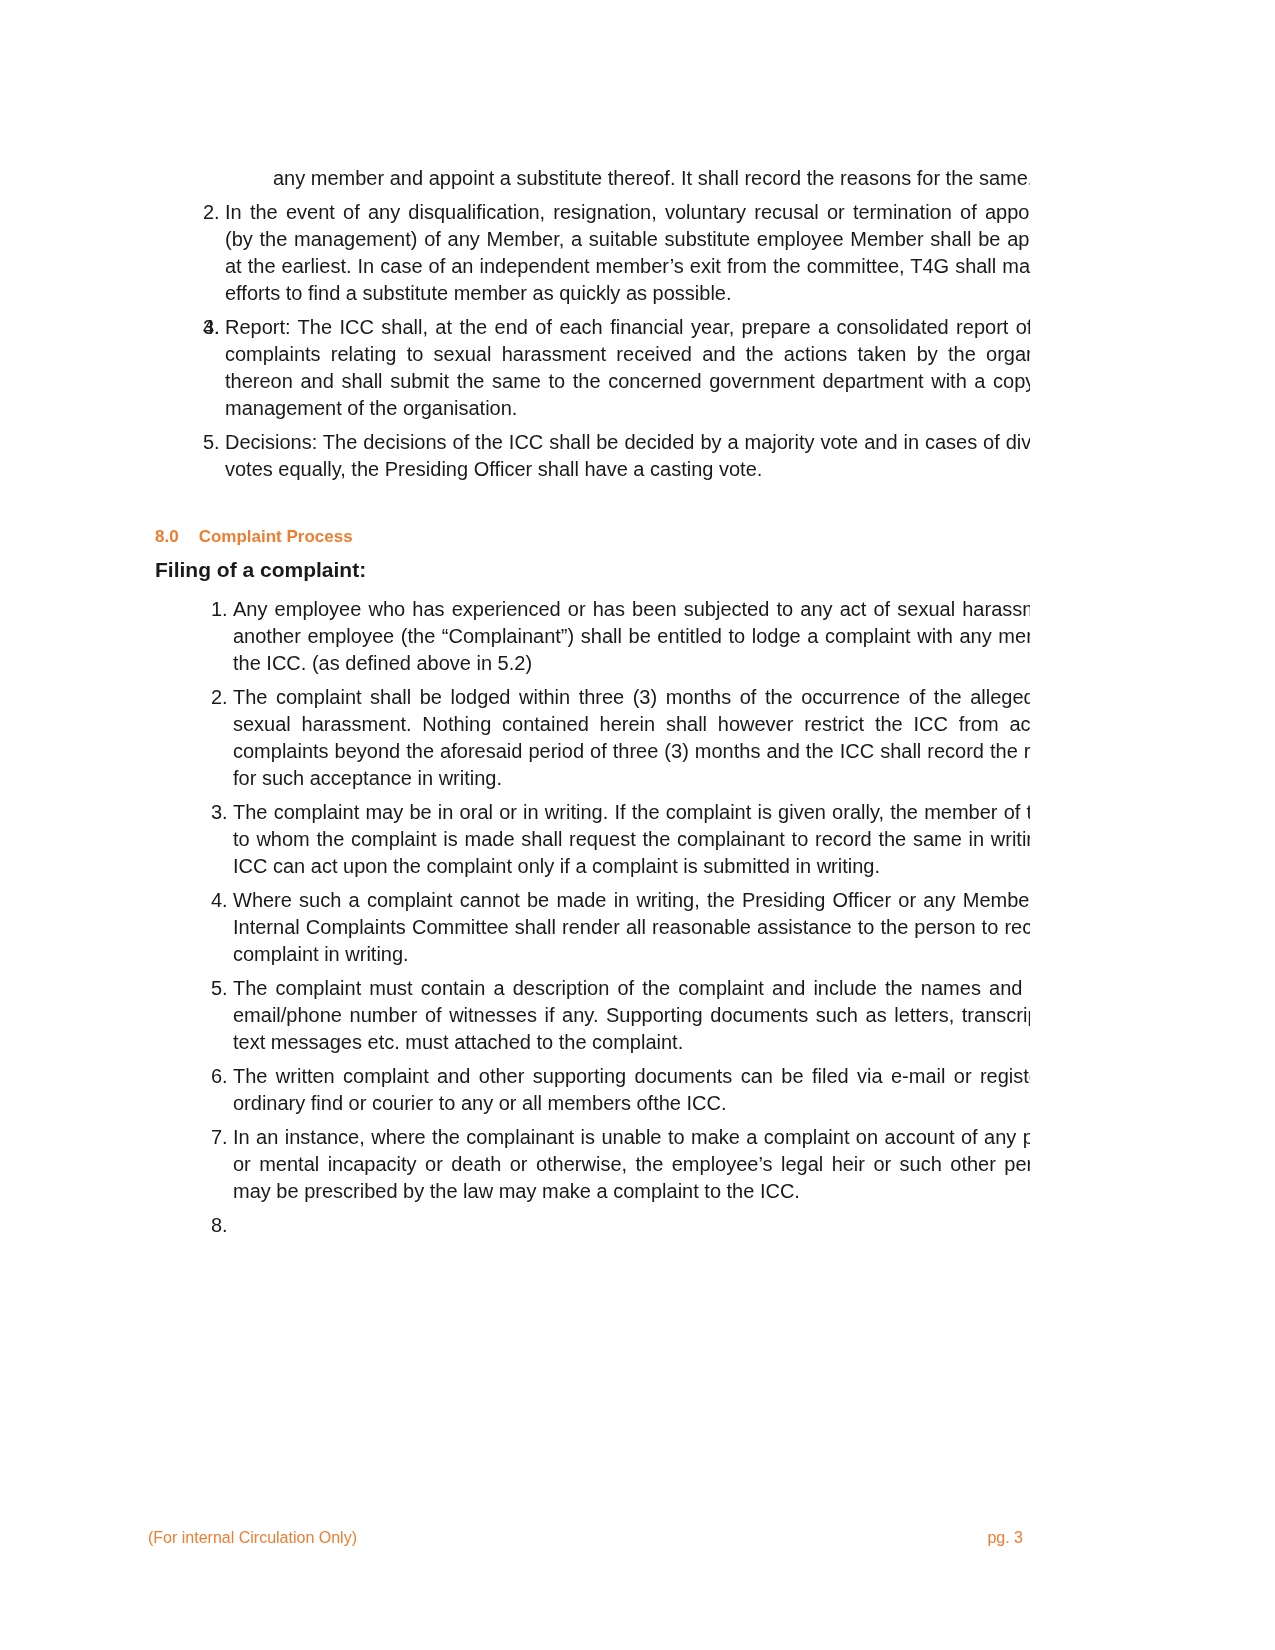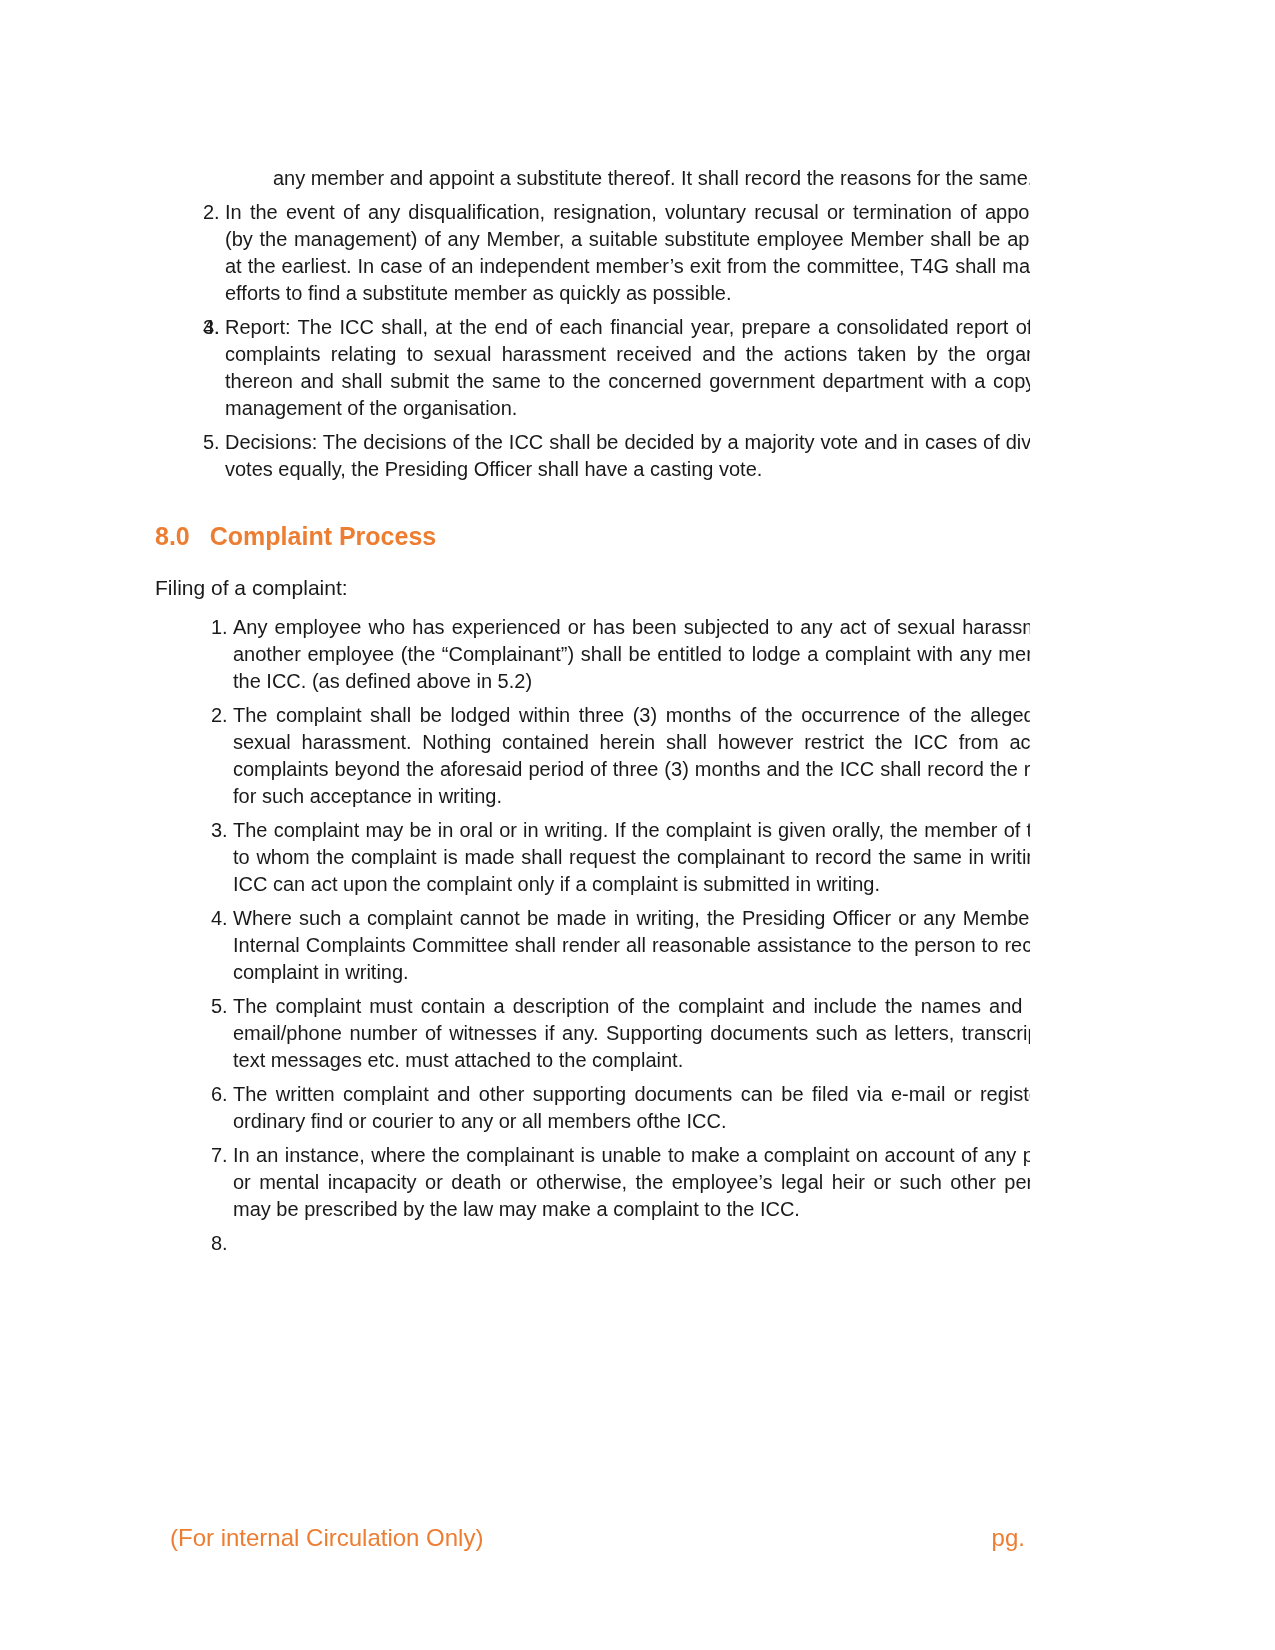--- a/index.html
+++ b/index.html
@@ -36,42 +36,42 @@
     position:relative;
     text-align:justify;
     margin:0 0 7px 0;
   }
   .list-a .list-item{padding-left:70px;}
   .list-a .item-number{position:absolute;left:48px;top:0;}
   .list-b .list-item{padding-left:78px;}
   .list-b .item-number{position:absolute;left:56px;top:0;}
   .section-heading{
     margin:39px 0 0 0;
-    font-size:25px;
+    font-size:17px;
     line-height:29px;
     font-weight:bold;
     color:var(--accent);
   }
   .heading-number{margin-right:20px;}
   .subheading{
-    margin:23px 0 0 0;
+    margin:5px 0 0 0;
     font-size:21px;
     line-height:27px;
-    font-weight:normal;
+    font-weight:bold;
   }
   .list-b{margin-top:13px;}
   .bold{font-weight:normal;}
   .footer{
     position:absolute;
-    left:170px;
+    left:148px;
     top:1526px;
     width:875px;
     display:flex;
     justify-content:space-between;
-    font-size:24px;
+    font-size:16px;
     line-height:24px;
     color:var(--accent);
   }
 </style>
 </head>
 <body>
 
 <div class="page">
   <div class="content">
 

